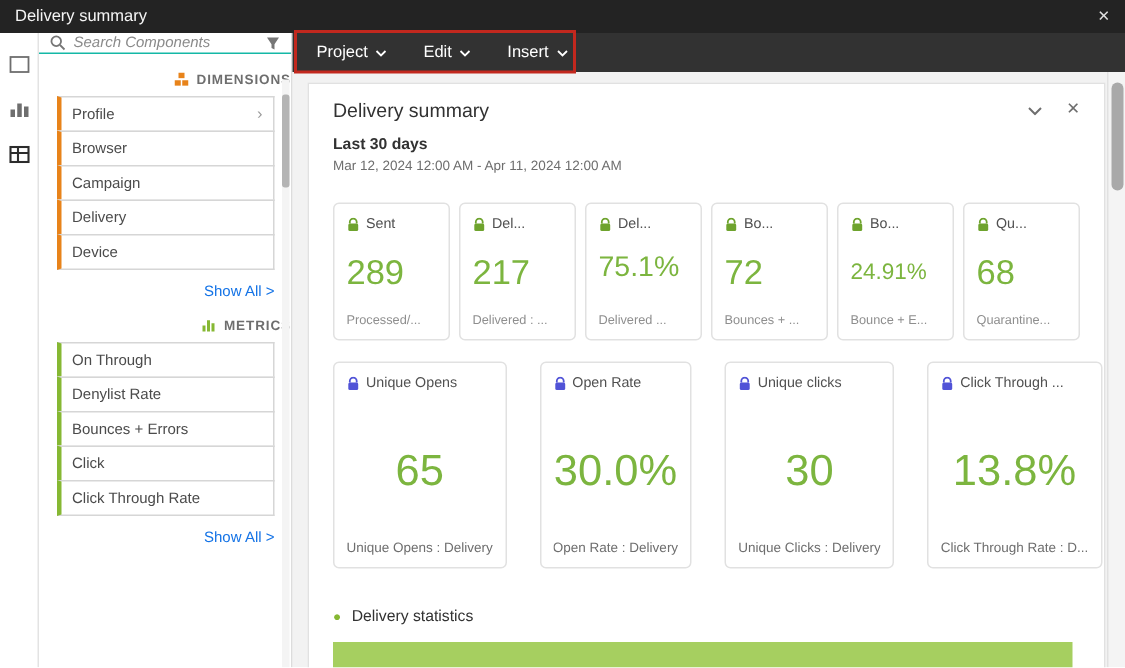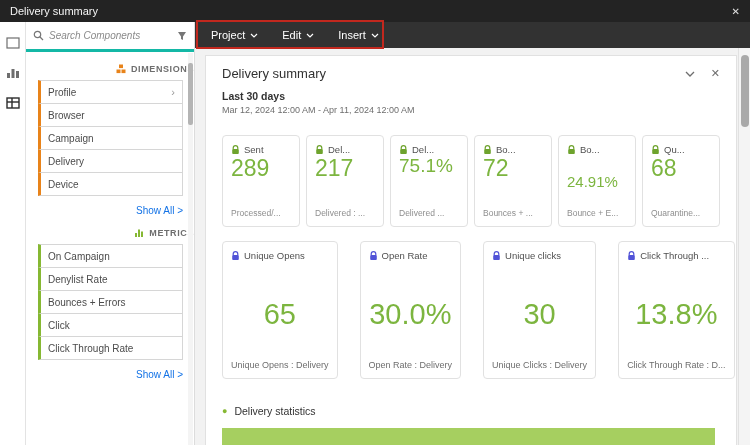--- a/index.html
+++ b/index.html
@@ -22,21 +22,21 @@
 
   
   .left-rail { position:absolute; top:22px; left:0; width:26px; bottom:0; background:#ffffff;
                border-right:1px solid #e3e3e3; display:flex; flex-direction:column; align-items:center;
                padding-top:14px; gap:16px; z-index:3; }
   .rail-btn { width:16px; height:14px; cursor:pointer; display:flex; align-items:center; justify-content:center; }
 
   
   .components-panel { position:absolute; top:22px; left:26px; width:169px; bottom:0; background:#ffffff;
                       border-right:1px solid #dcdcdc; z-index:3; }
-  .search-row { display:flex; align-items:center; height:30px; border-bottom:3px solid #14b8a6;
+  .search-row { display:flex; align-items:center; height:14px; border-bottom:1px solid #14b8a6;
                 padding:0 7px; gap:5px; }
   .search-input { border:none; outline:none; flex:1; min-width:20px; font-size:10px; font-style:italic;
                   color:#6e6e6e; font-family:inherit; background:transparent; }
   .search-input::placeholder { color:#8a8a8a; font-style:italic; }
   .section { padding:12px 0 0 12px; }
   .section-header { display:flex; align-items:center; gap:5px; font-size:9px; letter-spacing:0.6px;
                     color:#6e6e6e; font-weight:bold; margin-bottom:7px;justify-content:flex-end; }
   .comp-item { position:relative; height:24px; background:#ffffff; border:1px solid #d6d6d6;
                border-left:3px solid #e8831a; display:flex; align-items:center; padding:0 7px;
                font-size:10px; color:#4b4b4b; margin-top:-1px; width:145px; cursor:pointer;
@@ -62,21 +62,21 @@
                font-style:italic; color:#8e8e8e; cursor:pointer; }
   .date-range { text-align:left; cursor:pointer; }
   .date-label { font-size:10.5px; font-weight:bold; color:#323232; }
   .date-detail { font-size:9px; color:#6e6e6e; margin-top:3px; }
 
   .summary-row { display:flex; gap:6px; margin-top:20px; }
   .summary-card { width:78px; height:92px; border:1px solid #e1e1e1; border-radius:4px; padding:8px;
                   display:flex; flex-direction:column; cursor:pointer; background:#fff; }
   .card-title { display:flex; gap:4px; align-items:center; font-size:9.5px; color:#505050;
                 white-space:nowrap; overflow:hidden; }
-  .summary-card .value { font-size:23px; color:#7cb53f; margin-top:0; white-space:nowrap; overflow:hidden; }
+  .summary-card .value { font-size:23px; color:#7cb53f; margin-top:13px; white-space:nowrap; overflow:hidden; }
   .summary-card:nth-child(3) .value { font-size:19px; }
   .summary-card:nth-child(5) .value { font-size:15px; margin-top:18px; }
   .summary-card .subtitle { font-size:8.5px; color:#8e8e8e; margin-top:auto; white-space:nowrap; overflow:hidden; }
 
   .kpi-row { display:flex; gap:22px; margin-top:14px; }
   .kpi-card { flex:1; height:138px; border:1px solid #e1e1e1; border-radius:4px; padding:8px;
               display:flex; flex-direction:column; cursor:pointer; background:#fff; }
   .kpi-card .value { font-size:29px; color:#7cb53f; text-align:center; margin-top:37px; }
   .kpi-card .subtitle { font-size:9px; color:#6e6e6e; text-align:left; margin-top:auto;
                         white-space:nowrap; overflow:hidden; }
@@ -194,21 +194,21 @@
     <div class="section metrics-section">
       <div class="section-header">
         <svg width="10" height="10" viewBox="0 0 10 10">
             <rect x="1" y="5" width="2" height="4" fill="#86b833"></rect>
             <rect x="4" y="1.5" width="2" height="7.5" fill="#86b833"></rect>
             <rect x="7" y="3.5" width="2" height="5.5" fill="#86b833"></rect>
           </svg>
         <span>METRICS</span>
       </div>
       <div class="comp-item">
-        <span>On Campaign</span>
+        <span>On Through</span>
       </div>
       <div class="comp-item">
         <span>Denylist Rate</span>
       </div>
       <div class="comp-item">
         <span>Bounces + Errors</span>
       </div>
       <div class="comp-item">
         <span>Click</span>
       </div>

